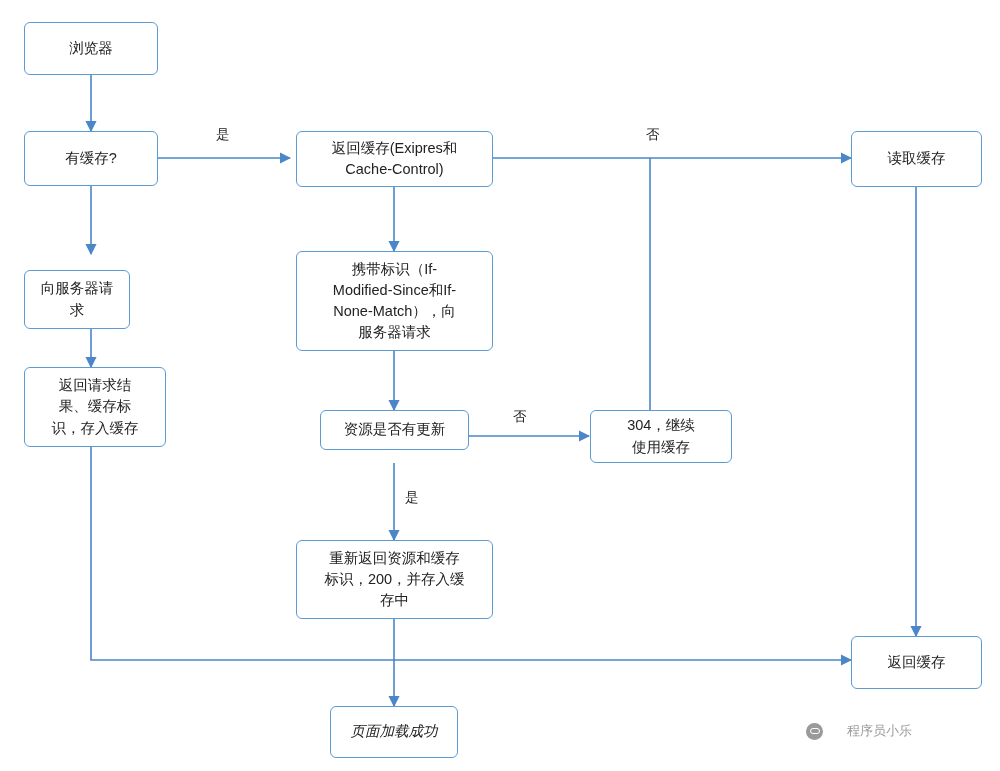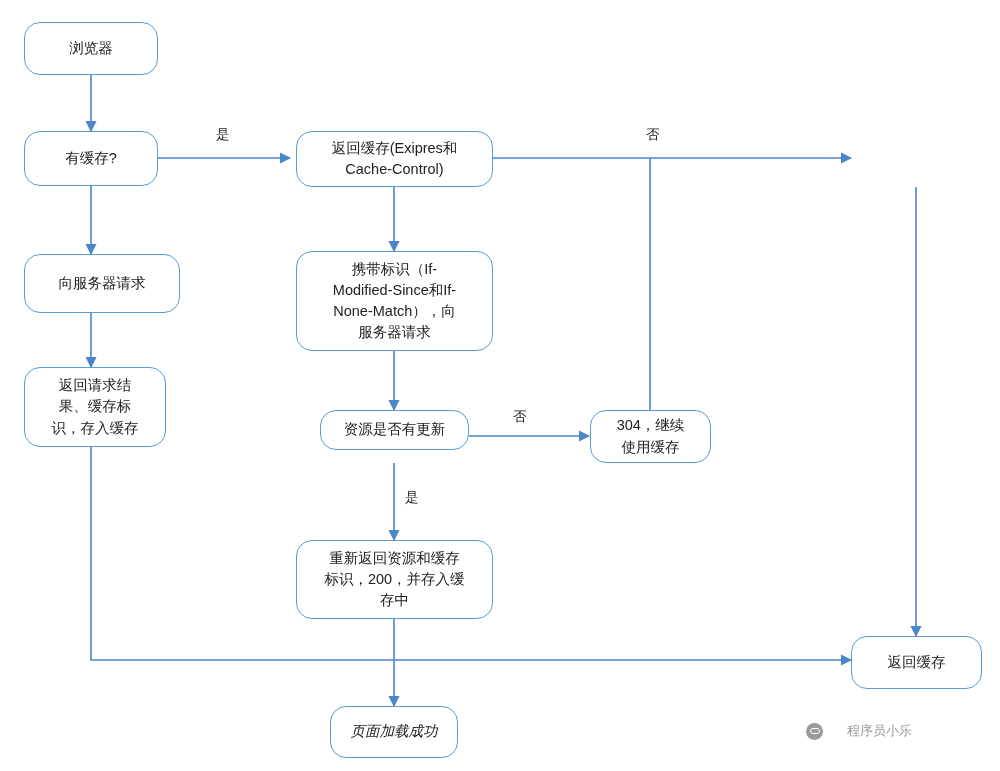--- a/index.html
+++ b/index.html
@@ -22,21 +22,21 @@
     left: 0;
     top: 0;
     width: 1000px;
     height: 771px;
     pointer-events: none;
   }
   .node {
     position: absolute;
     box-sizing: border-box;
     border: 1.4px solid #5b9bd5;
-    border-radius: 16px;
+    border-radius: 6px;
     background: #ffffff;
     color: #222222;
     display: flex;
     align-items: center;
     justify-content: center;
     text-align: center;
     line-height: 1.45;
     font-size: 14.5px;
     padding: 2px 9px;
     white-space: pre-line;
@@ -116,35 +116,36 @@
     </g>
   </svg>
 
   <div class="node" style="left:24px; top:22px; width:134px; height:53px;">浏览器</div>
 
   <div class="node" style="left:24px; top:131px; width:134px; height:55px;">有缓存?</div>
 
   <div class="node" style="left:296px; top:131px; width:197px; height:56px;">返回缓存(Exipres和
 Cache-Control)</div>
 
+  <div class="node" style="left:851px; top:131px; width:131px; height:56px;">读取缓存</div>
 
-  <div class="node" style="left:24px; top:254px; width:156px; height:59px;">向服务器请求</div>
+  <div class="node" style="left:24px; top:270px; width:106px; height:59px;">向服务器请求</div>
 
   <div class="node" style="left:296px; top:251px; width:197px; height:100px;">携带标识（If-
 Modified-Since和If-
 None-Match），向
 服务器请求</div>
 
   <div class="node" style="left:24px; top:367px; width:142px; height:80px;">返回请求结
 果、缓存标
 识，存入缓存</div>
 
   <div class="node" style="left:320px; top:410px; width:149px; height:40px;">资源是否有更新</div>
 
-  <div class="node" style="left:590px; top:410px; width:121px; height:53px;">304，继续
+  <div class="node" style="left:590px; top:410px; width:142px; height:53px;">304，继续
 使用缓存</div>
 
   <div class="node" style="left:296px; top:540px; width:197px; height:79px;">重新返回资源和缓存
 标识，200，并存入缓
 存中</div>
 
   <div class="node" style="left:851px; top:636px; width:131px; height:53px;">返回缓存</div>
 
   <div class="node" style="left:330px; top:706px; width:128px; height:52px;font-style:italic;">页面加载成功</div>
 

